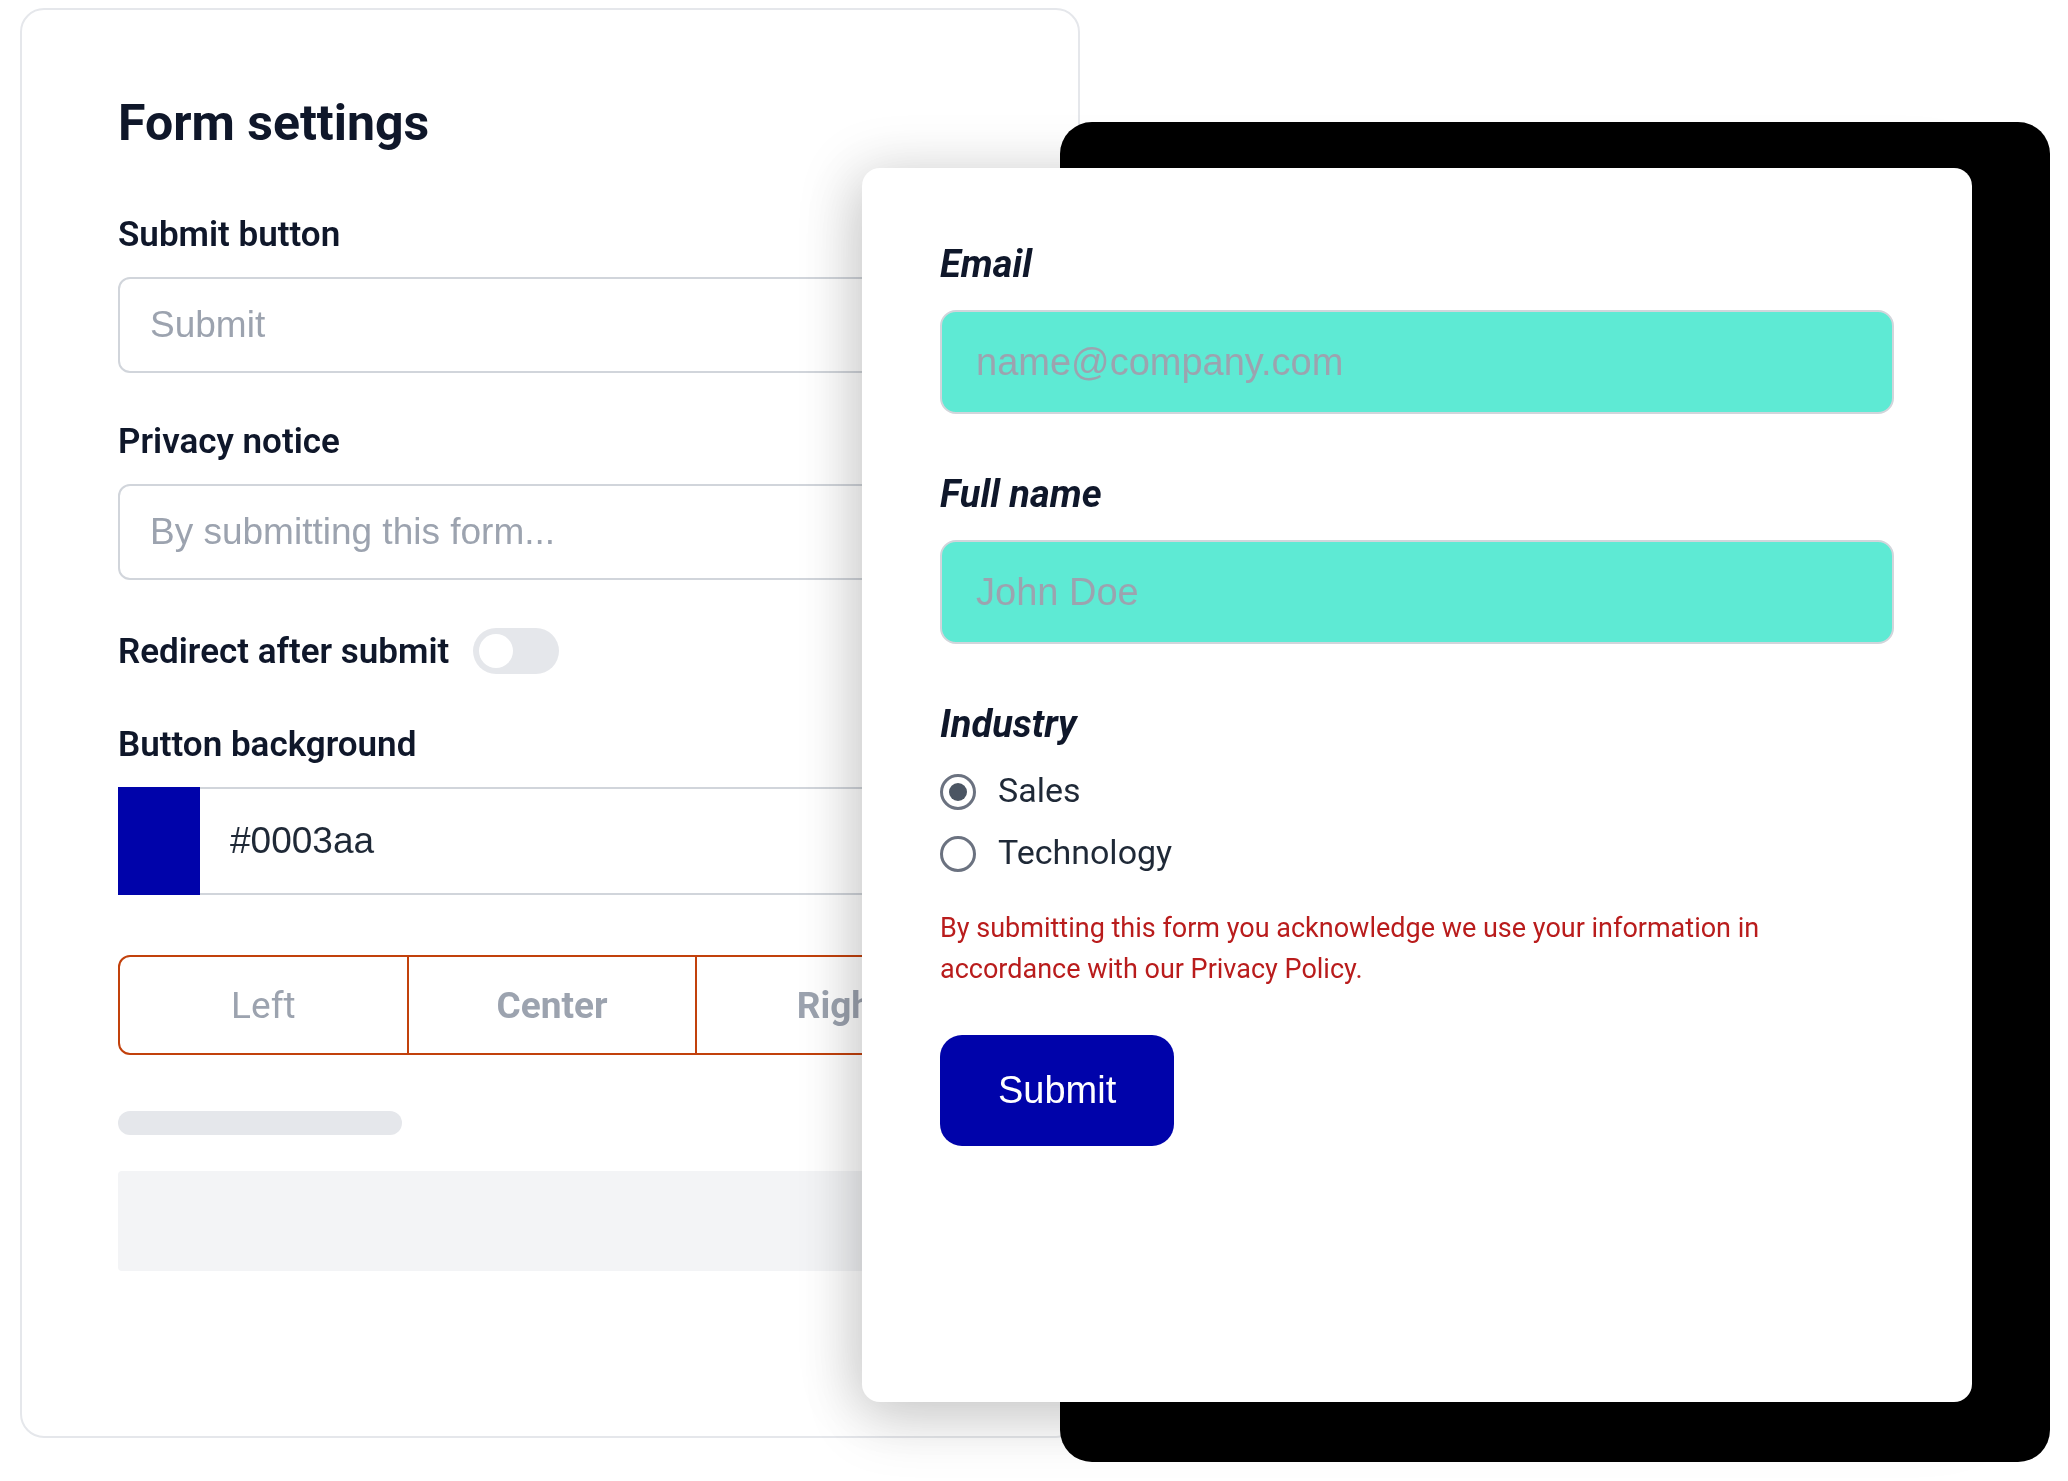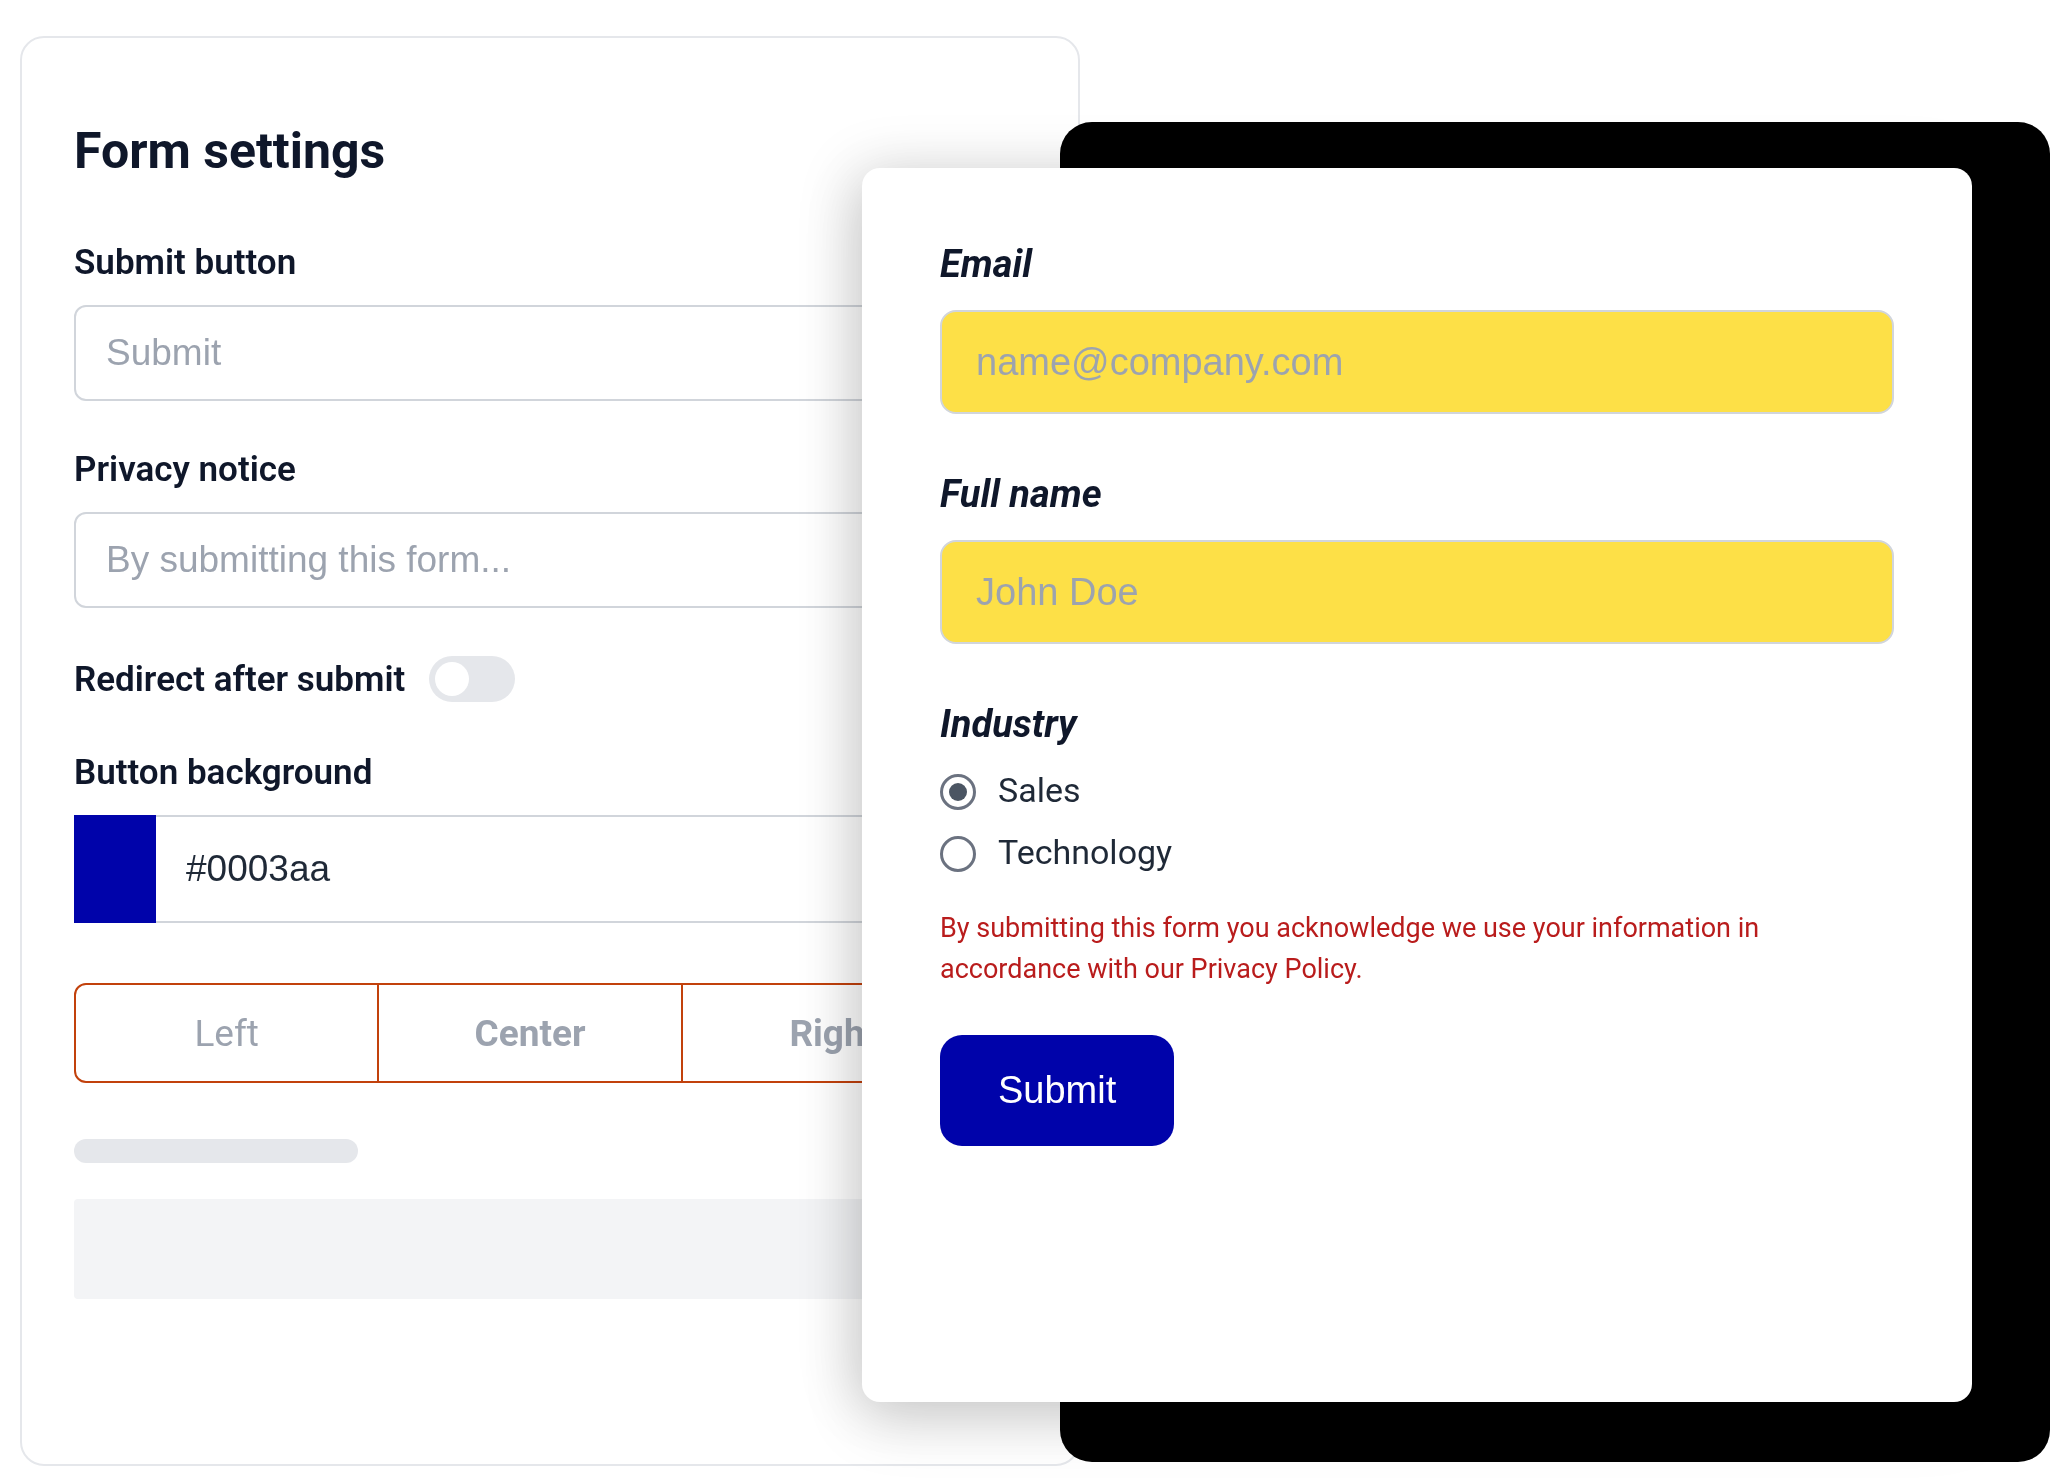--- a/index.html
+++ b/index.html
@@ -19,22 +19,21 @@
     
     .settings-panel {
       position: absolute;
       left: 20px;
       top: 8px;
       width: 1060px;
       height: 1430px;
       background: #ffffff;
       border: 2px solid #e5e7eb;
       border-radius: 24px;
-      padding: 84px 92px 40px 52px;
-      margin-top: 28px;
+      padding: 84px 92px 40px 96px;
     }
     
     .settings-title {
       font-size: 50px;
       font-weight: 700;
       color: #0f172a;
       margin-bottom: 62px;
     }
     
     .field-label {
@@ -203,21 +202,21 @@
     }
     
     .preview-input {
       width: 100%;
       height: 104px;
       border: 2px solid #d1d5db;
       border-radius: 16px;
       padding: 0 34px;
       font-size: 38px;
       color: #6b7280;
-      background: #fde047;
+      background: #5eead4;
       outline: none;
     }
     
     .preview-input::placeholder {
       color: #9ca3af;
     }
     
     .preview-field {
       margin-bottom: 58px;
     }

